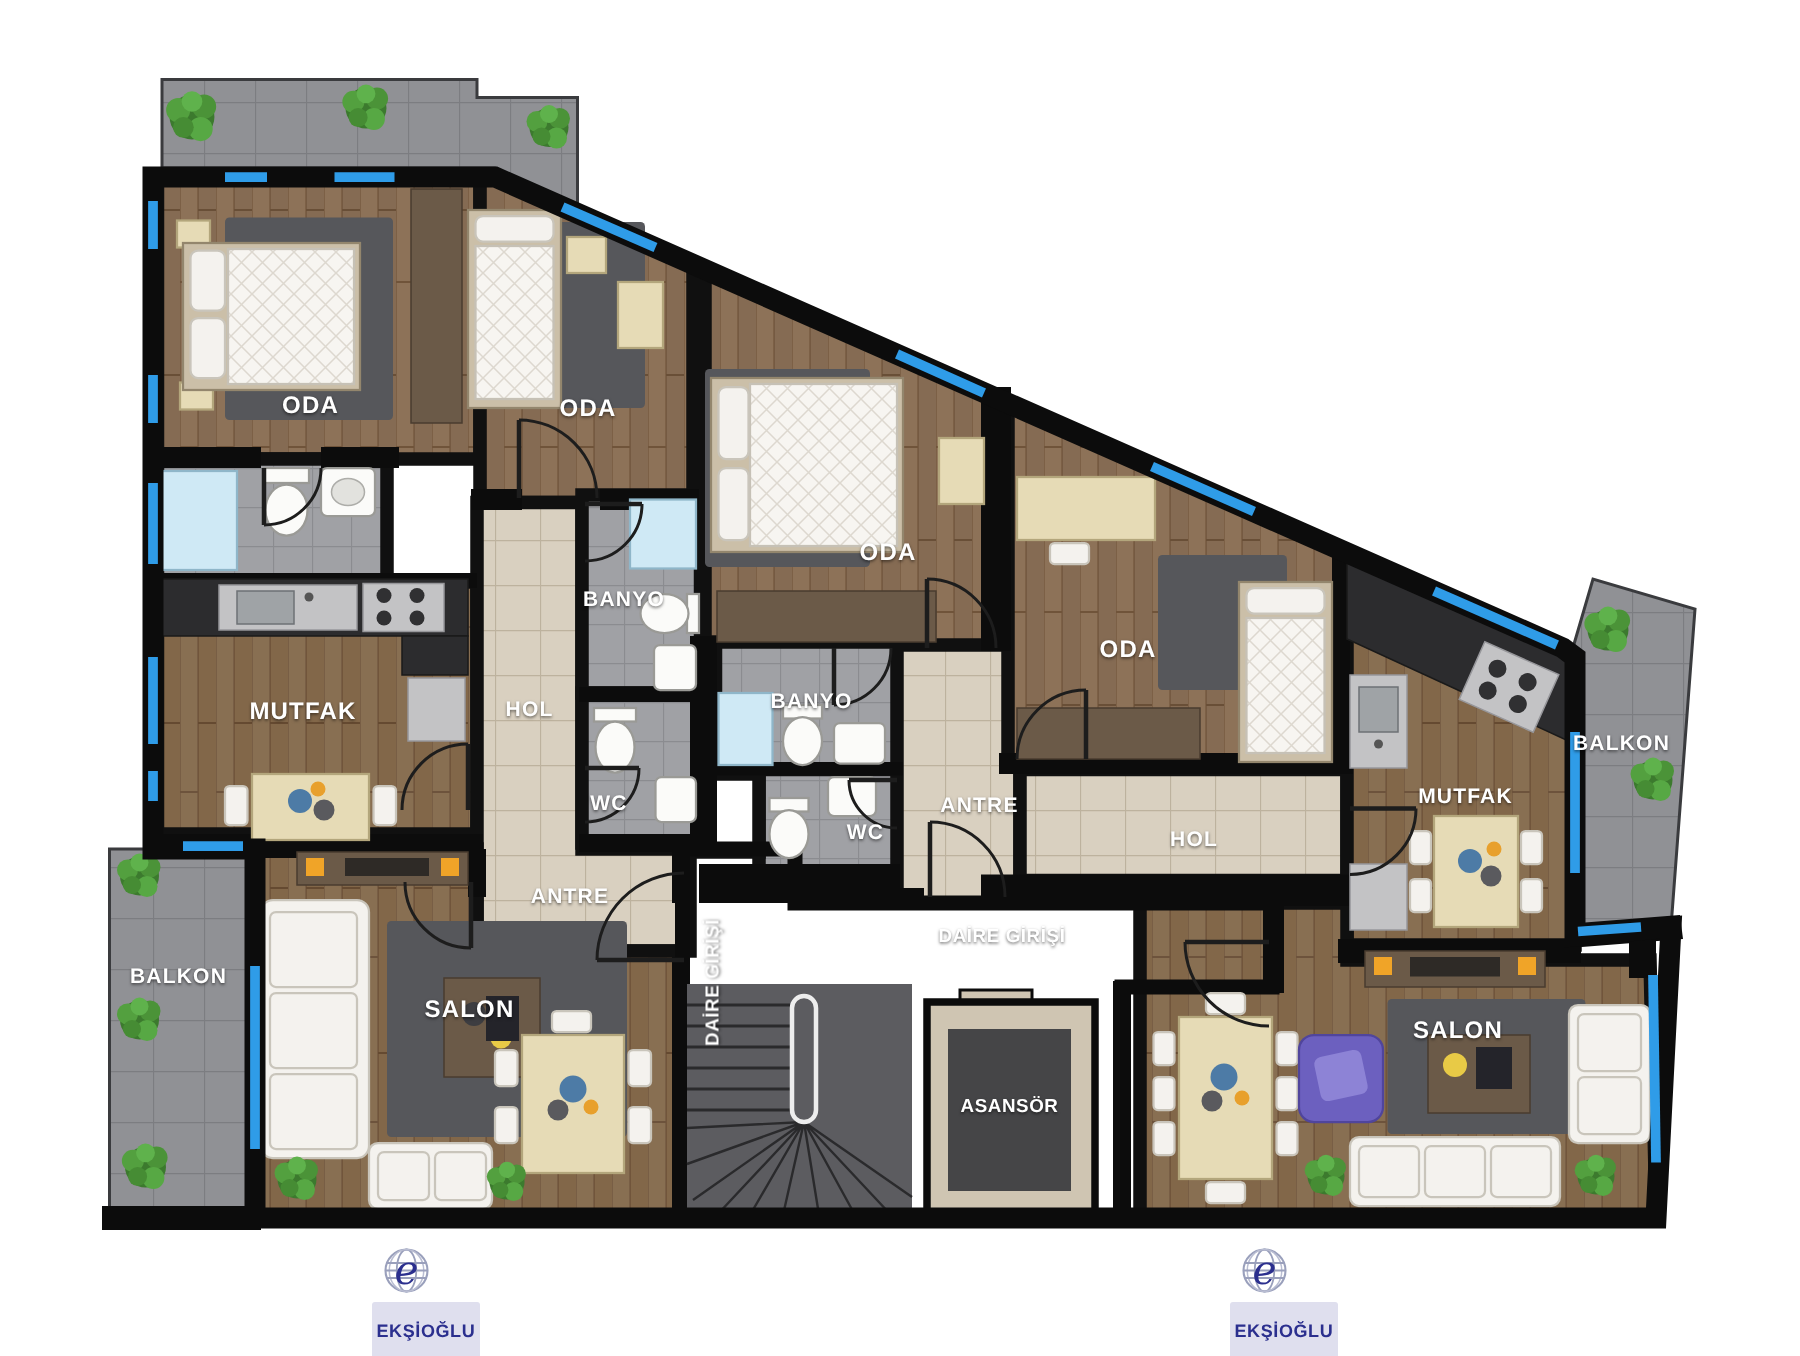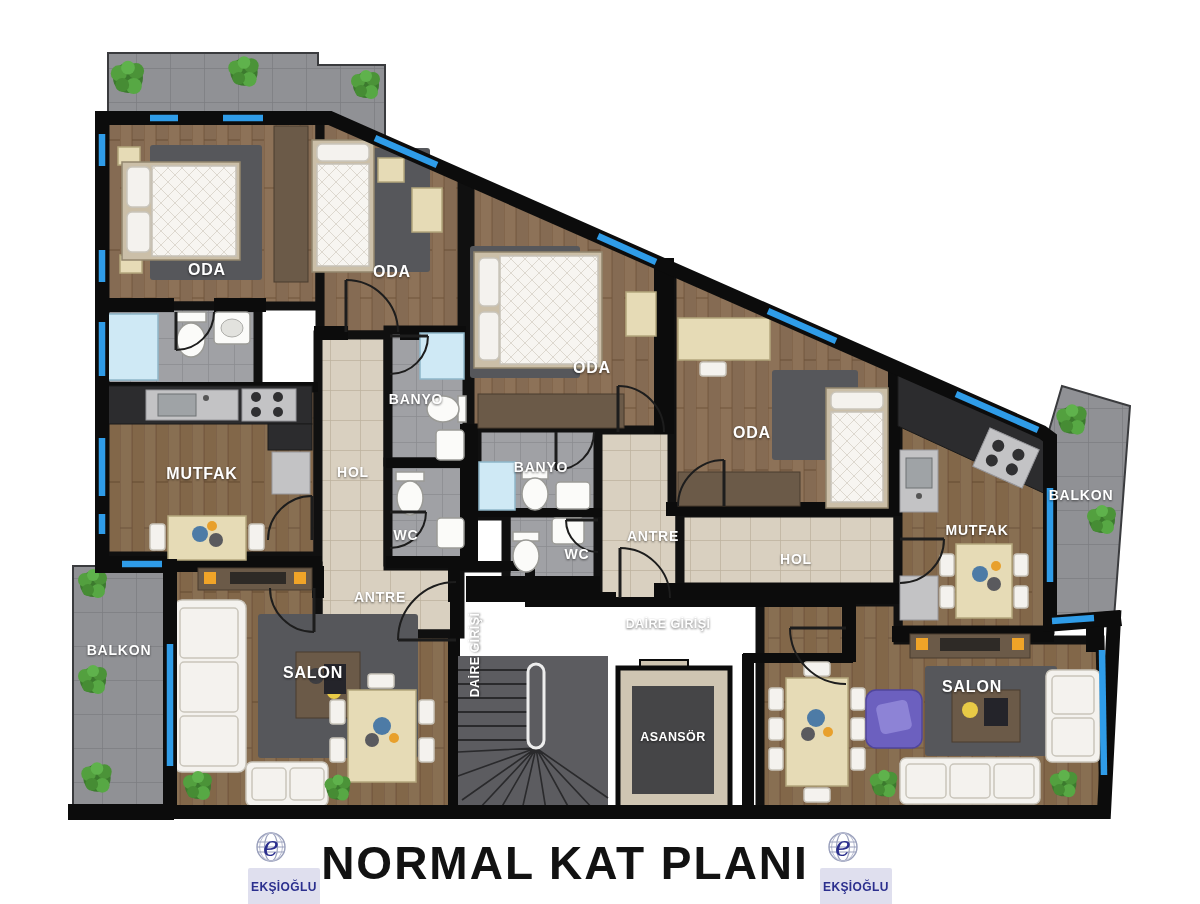--- a/index.html
+++ b/index.html
@@ -466,21 +466,20 @@
     <svg width="46" height="40" viewBox="0 0 46 40">
       <circle cx="23" cy="17" r="14" fill="#ffffff" stroke="#9aa0bc" stroke-width="1.4"></circle>
       <ellipse cx="23" cy="17" rx="6.5" ry="14" fill="none" stroke="#9aa0bc" stroke-width="1.2"></ellipse>
       <ellipse cx="23" cy="17" rx="11.5" ry="14" fill="none" stroke="#b9bdd2" stroke-width="1"></ellipse>
       <path d="M9.6 12 H36.4 M9 17 H37 M9.6 22 H36.4" stroke="#9aa0bc" stroke-width="1.2" fill="none"></path>
       <text class="globe-mono" x="23" y="26" font-size="27" fill="#2b2f8e" text-anchor="middle">e</text>
     </svg>
     <div class="brand-name">EKŞİOĞLU</div>
   </div>
 
-  <div class="plan-title">NORMAL KAT PLANI</div>
 
   <div class="logo right">
     <svg width="46" height="40" viewBox="0 0 46 40">
       <circle cx="23" cy="17" r="14" fill="#ffffff" stroke="#9aa0bc" stroke-width="1.4"></circle>
       <ellipse cx="23" cy="17" rx="6.5" ry="14" fill="none" stroke="#9aa0bc" stroke-width="1.2"></ellipse>
       <ellipse cx="23" cy="17" rx="11.5" ry="14" fill="none" stroke="#b9bdd2" stroke-width="1"></ellipse>
       <path d="M9.6 12 H36.4 M9 17 H37 M9.6 22 H36.4" stroke="#9aa0bc" stroke-width="1.2" fill="none"></path>
       <text class="globe-mono" x="23" y="26" font-size="27" fill="#2b2f8e" text-anchor="middle">e</text>
     </svg>
     <div class="brand-name">EKŞİOĞLU</div>

